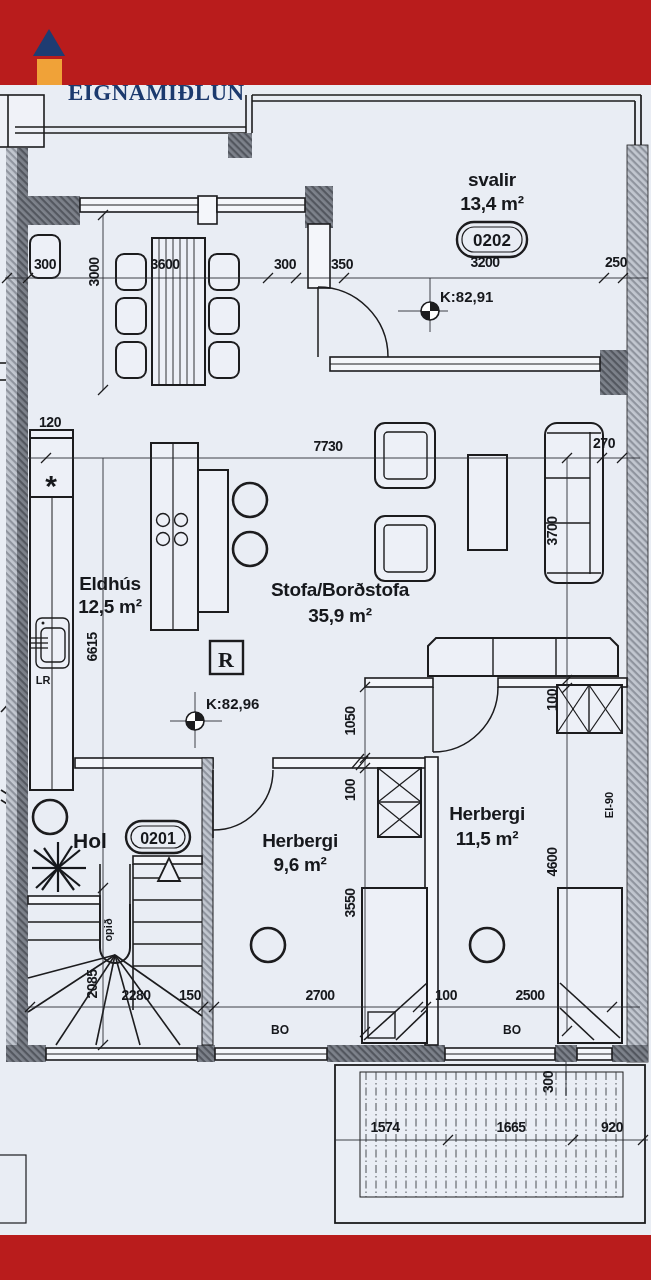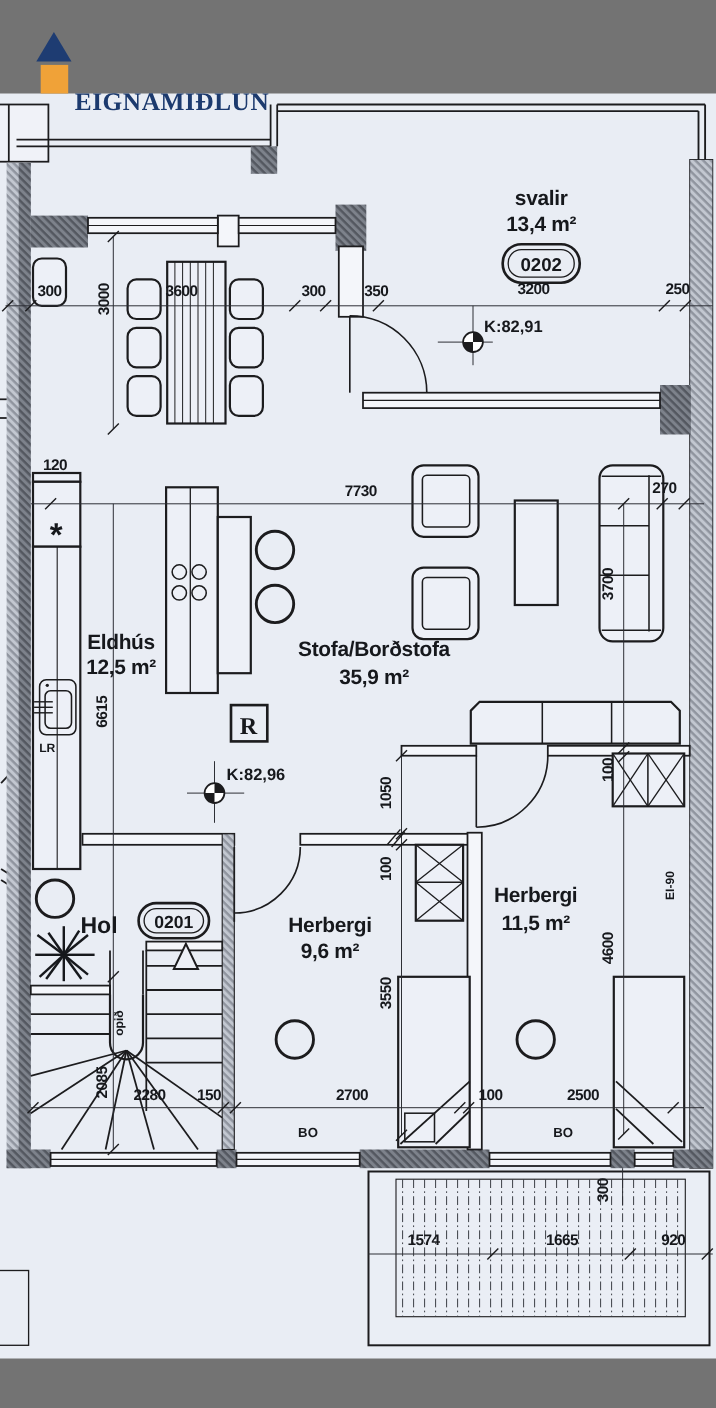--- a/index.html
+++ b/index.html
@@ -1,16 +1,16 @@
 <!DOCTYPE html>
 <html><head>
 <meta charset="utf-8">
 <style>
   html,body{margin:0;padding:0;background:#fff;}
-  #page{position:relative;width:651px;height:1280px;background:#737373;overflow:hidden;}
+  #page{position:relative;width:651px;height:1280px;background:#b91c1c;overflow:hidden;}
   #planbg{position:absolute;left:0;top:85px;width:651px;height:1150px;background:#e9edf4;}
   svg{position:absolute;left:0;top:0;}
   .t{font-family:"Liberation Sans",sans-serif;font-weight:700;fill:#16181c;}
   .room{font-size:19px;letter-spacing:-0.3px;}
   .dim{font-size:14px;letter-spacing:-0.5px;}
   .sm{font-size:11px;}
   .ln{stroke:#1c1c1e;fill:none;}
   .thin{stroke:#2a2d33;stroke-width:0.9;fill:none;}
   .wallw{fill:#f4f6fa;stroke:#1c1c1e;stroke-width:1.6;}
   .furn{fill:#edf0f7;stroke:#1c1c1e;stroke-width:2;}

